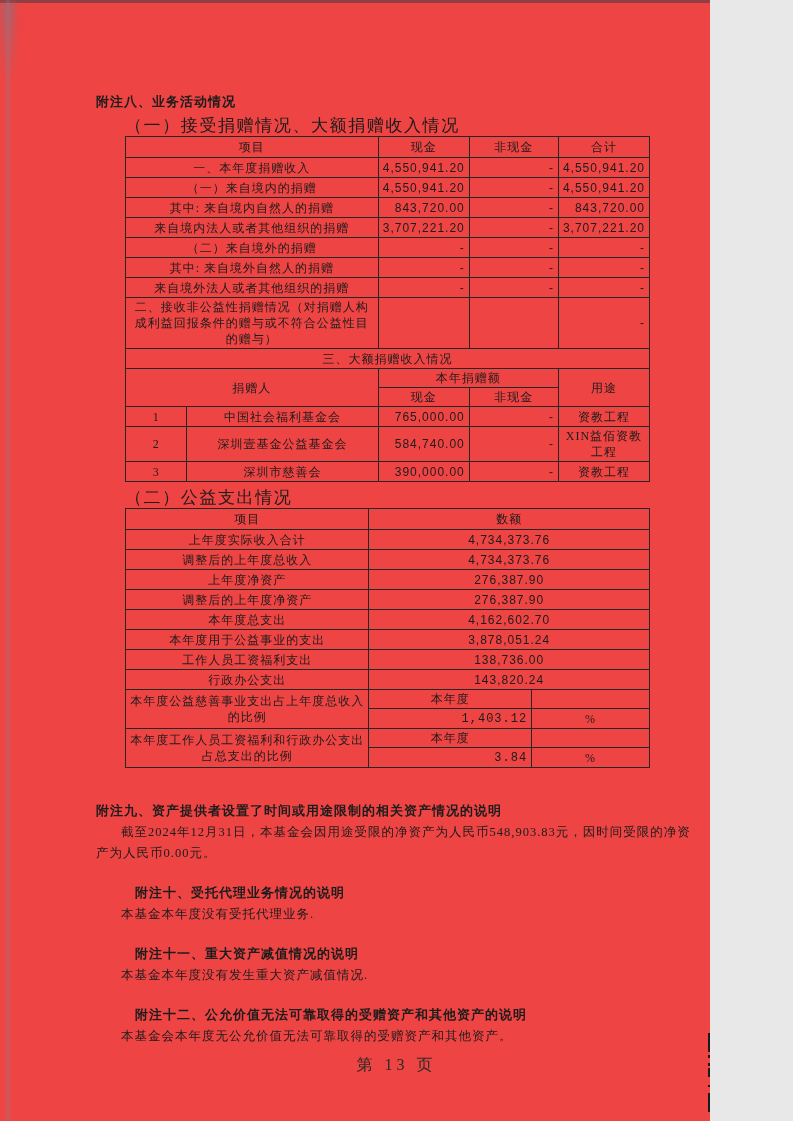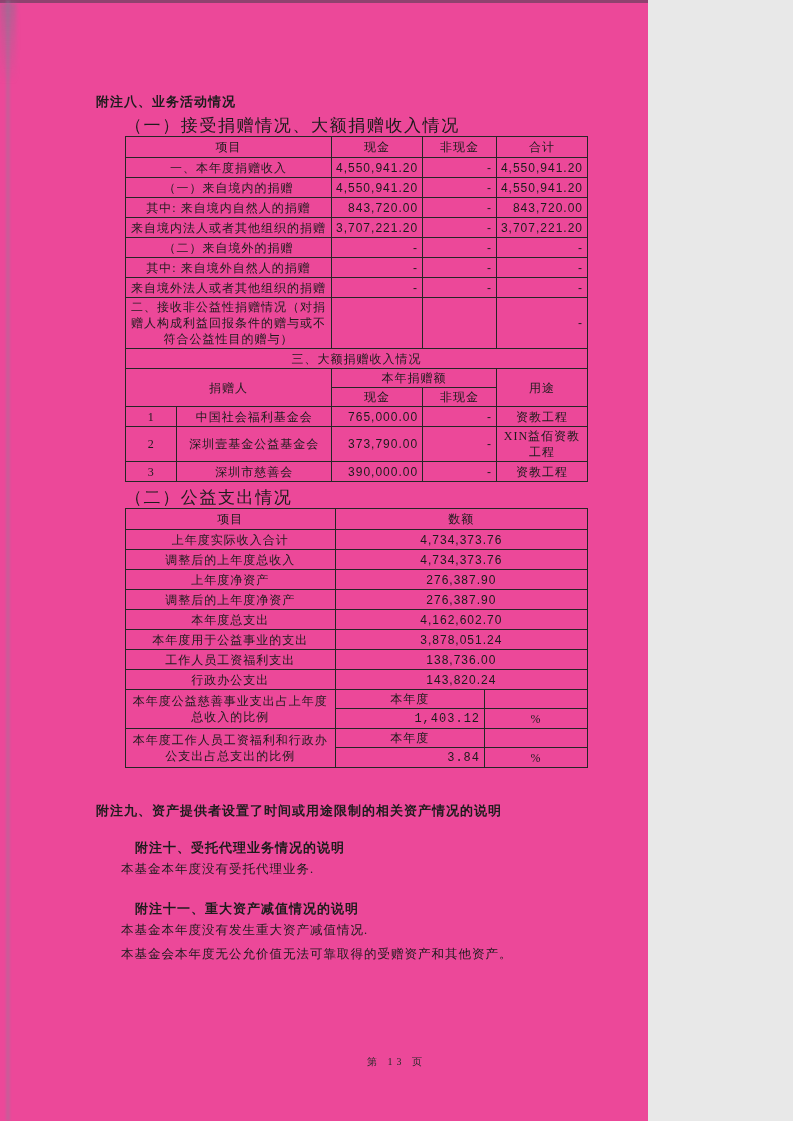--- a/index.html
+++ b/index.html
@@ -1,16 +1,16 @@
 <!DOCTYPE html>
 <html><head>
 <meta charset="utf-8">
 <style>
   html,body{margin:0;padding:0;background:#e8e8e8;}
-  .page{position:relative;width:648px;height:1121px;background:#ec4899;overflow:hidden;
+  .page{position:relative;width:710px;height:1121px;background:#ef4444;overflow:hidden;
         font-family:"Liberation Serif","DejaVu Serif",serif;color:#1c1c1c;}
   
   .scan-top{position:absolute;top:0;left:0;width:793px;height:3px;background:#313b46;opacity:.5;}
   .scan-left{position:absolute;top:0;left:6px;width:4px;height:1121px;background:rgba(125,140,155,.30);filter:blur(1px);}
   .scan-smudge{position:absolute;top:3px;left:0;width:16px;height:80px;
         background:linear-gradient(180deg,rgba(110,125,140,.38),rgba(160,170,180,0));filter:blur(2px);}
   .red-mark-1{position:absolute;left:768px;top:224px;width:10px;height:16px;border-radius:50%;
         background:radial-gradient(rgba(225,120,130,.38),rgba(225,120,130,0) 70%);}
   .red-mark-2{position:absolute;left:764px;top:590px;width:12px;height:20px;border-radius:50%;
         background:radial-gradient(rgba(225,120,130,.34),rgba(225,120,130,0) 70%);}
@@ -32,21 +32,21 @@
   td.mono{font-family:"Liberation Mono","DejaVu Sans Mono",monospace;font-size:11.5px;
          letter-spacing:1px;text-align:right;padding-right:14px;}
   tr.hrow td{height:18px;}
   tr.r td{height:17px;}
   tr.small td{height:14px;}
   .expense-gap{}
   .mt-note9{margin-top:34px;}
   .mt-note{margin-top:20px;padding-left:39px;}
 
   .footer-page{position:absolute;top:1055px;left:0;width:793px;text-align:center;
-               font-size:10px;letter-spacing:4px;color:#2a2a2a;}
+               font-size:16px;letter-spacing:4px;color:#2a2a2a;}
   .qr{position:absolute;left:706px;top:1033px;width:83px;height:79px;}
 </style>
 </head>
 <body>
 
 <div class="page">
   <div class="scan-top"></div>
   <div class="scan-left"></div>
   <div class="scan-smudge"></div>
   <div class="red-mark-1"></div>
@@ -135,21 +135,21 @@
       <tr class="r">
         <td class="ctr">1</td>
         <td class="ctr">中国社会福利基金会</td>
         <td class="num">765,000.00</td>
         <td class="num">-</td>
         <td class="ctr">资教工程</td>
       </tr>
       <tr>
         <td class="ctr">2</td>
         <td class="ctr">深圳壹基金公益基金会</td>
-        <td class="num">373,790.00</td>
+        <td class="num">584,740.00</td>
         <td class="num">-</td>
         <td class="ctr">XIN益佰资教工程</td>
       </tr>
       <tr class="r">
         <td class="ctr">3</td>
         <td class="ctr">深圳市慈善会</td>
         <td class="num">390,000.00</td>
         <td class="num">-</td>
         <td class="ctr">资教工程</td>
       </tr>
@@ -216,27 +216,29 @@
         <td></td>
       </tr>
       <tr class="r">
         <td class="mono">3.84</td>
         <td class="ctr">%</td>
       </tr>
     </tbody>
       </table>
 
     <p class="note-title mt-note9">附注九、资产提供者设置了时间或用途限制的相关资产情况的说明</p>
+    <p class="para">截至2024年12月31日，本基金会因用途受限的净资产为人民币548,903.83元，因时间受限的净资产为人民币0.00元。</p>
 
     <p class="note-title mt-note">附注十、受托代理业务情况的说明</p>
     <p class="para">本基金本年度没有受托代理业务.</p>
 
     <p class="note-title mt-note">附注十一、重大资产减值情况的说明</p>
     <p class="para">本基金本年度没有发生重大资产减值情况.</p>
 
+    <p class="note-title mt-note">附注十二、公允价值无法可靠取得的受赠资产和其他资产的说明</p>
     <p class="para">本基金会本年度无公允价值无法可靠取得的受赠资产和其他资产。</p>
   </div>
 
   <div class="footer-page">第 13 页</div>
 
   <svg id="qr" class="qr" viewBox="0 0 29 29" shape-rendering="crispEdges">
       <rect x="0" y="0" width="1" height="1" fill="#1b1b1b"></rect>
       <rect x="1" y="0" width="1" height="1" fill="#1b1b1b"></rect>
       <rect x="2" y="0" width="1" height="1" fill="#1b1b1b"></rect>
       <rect x="3" y="0" width="1" height="1" fill="#1b1b1b"></rect>

